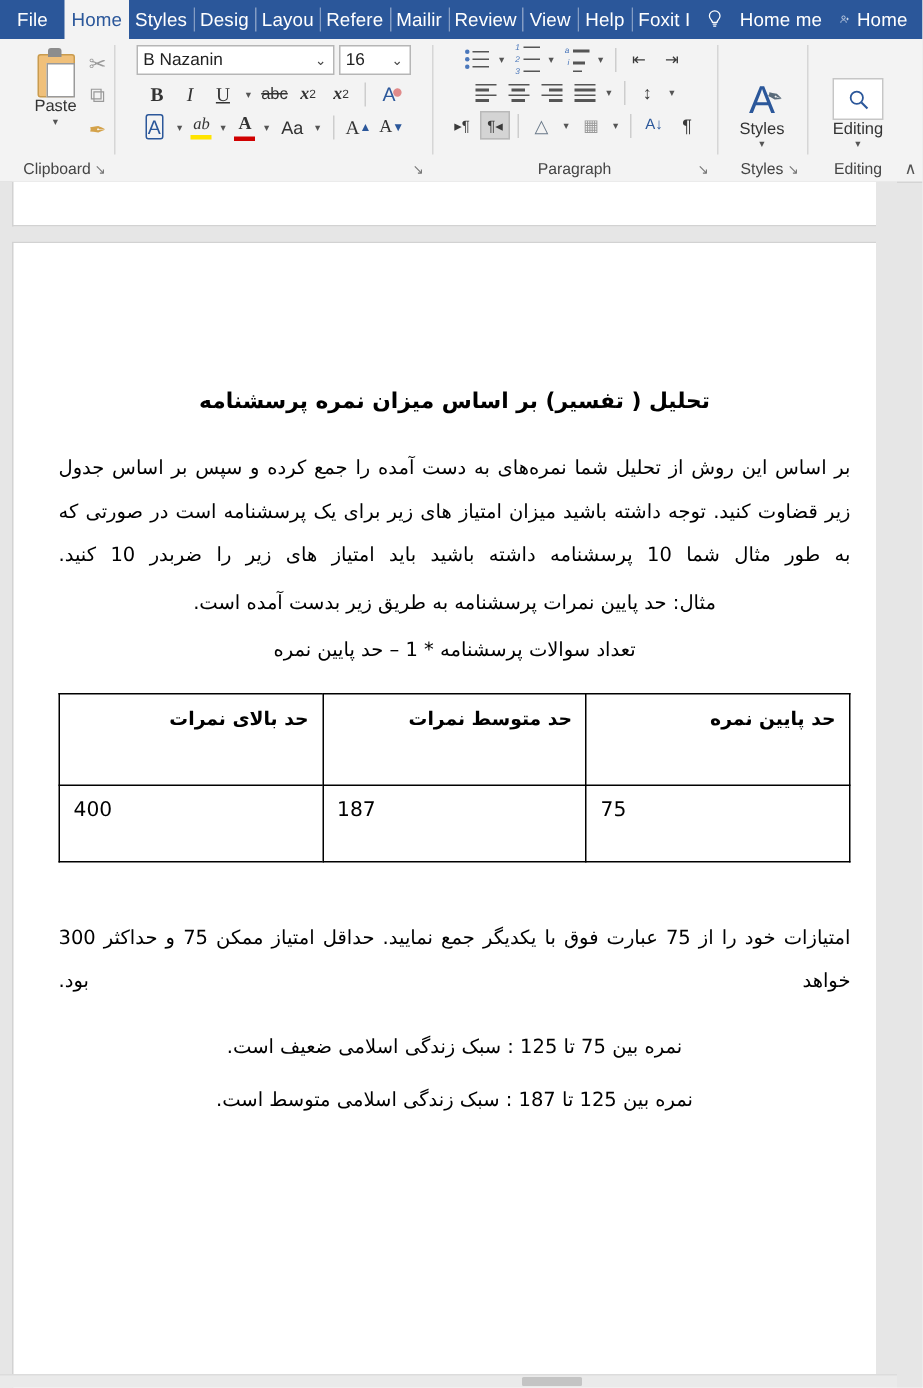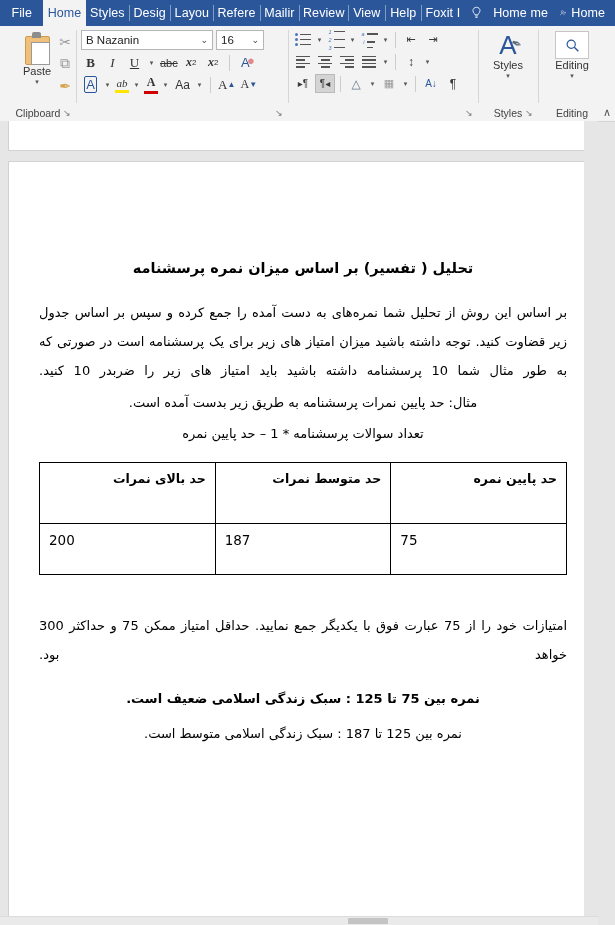--- a/index.html
+++ b/index.html
@@ -86,20 +86,21 @@
   .dialoglauncher {
     position: absolute; bottom: 3px; right: 4px;
     width: 9px; height: 9px;
     color: #777; font-size: 9px; line-height: 9px;
   }
   .groupbody {
     flex: 1;
     display: flex;
     padding: 3px 5px 0 5px;
     box-sizing: border-box;
+    align-items: center;
   }
 
   
   .g-clipboard { width: 76px; }
   .g-clipboard .groupbody { align-items: flex-start; }
   .paste-btn {
     width: 42px;
     display: flex; flex-direction: column; align-items: center;
     padding-top: 2px;
     margin-left: 16px;
@@ -309,21 +310,21 @@
     padding: 8px 9px 8px 9px;
     font-size: 12.5px;
     vertical-align: top;
     height: 32px;
   }
   table.score-table tr.head td { font-weight: bold; height: 44px; }
   table.score-table tr.data td { text-align: left; direction: ltr; height: 34px; font-size: 13.5px; }
 
   .after-table { margin-top: 36px; }
   .rule-line { margin: 0 0 6px 0; }
-  .spaced { margin-top: 14px; font-weight: bold; }
+  .spaced { margin-top: 14px; }
 </style>
 </head>
 <body>
 
 <div id="app">
 
   <div class="tabbar">
     <div class="tab file">
         <span>File</span>
       </div>
@@ -580,20 +581,21 @@
           <div class="pdrop">▾</div>
           <div class="vsep"></div>
           <div class="pbtn">
               <span style="font-size:10px;color:#2b579a">A↓</span>
             </div>
           <div class="pbtn">
               <span style="font-size:12px">¶</span>
             </div>
         </div>
       </div>
+      <div class="grouplabel">Paragraph</div>
       <div class="dialoglauncher">↘</div>
     </div>
 
     <div class="group g-styles">
       <div class="groupbody">
         <div class="bigbtn">
           <span class="styles-icon">
             <span>A</span>
             <span class="styles-brush">✒</span>
           </span>
@@ -641,21 +643,21 @@
         <table class="score-table">
           <tbody>
               <tr class="head">
             <td>حد پایین نمره</td>
             <td>حد متوسط نمرات</td>
             <td>حد بالای نمرات</td>
           </tr>
           <tr class="data">
             <td>75</td>
             <td>187</td>
-            <td>200</td>
+            <td>400</td>
           </tr>
         </tbody>
           </table>
 
         <p class="doc-p just-both after-table">امتیازات خود را از 75 عبارت فوق با یکدیگر جمع نمایید. حداقل امتیاز ممکن 75 و حداکثر 300 خواهد بود.</p>
 
         <p class="doc-p center spaced rule-line">نمره بین  75 تا  125  : سبک زندگی اسلامی ضعیف است.</p>
         <p class="doc-p center rule-line">نمره بین 125 تا 187 : سبک زندگی اسلامی متوسط است.</p>
 
       </div>

